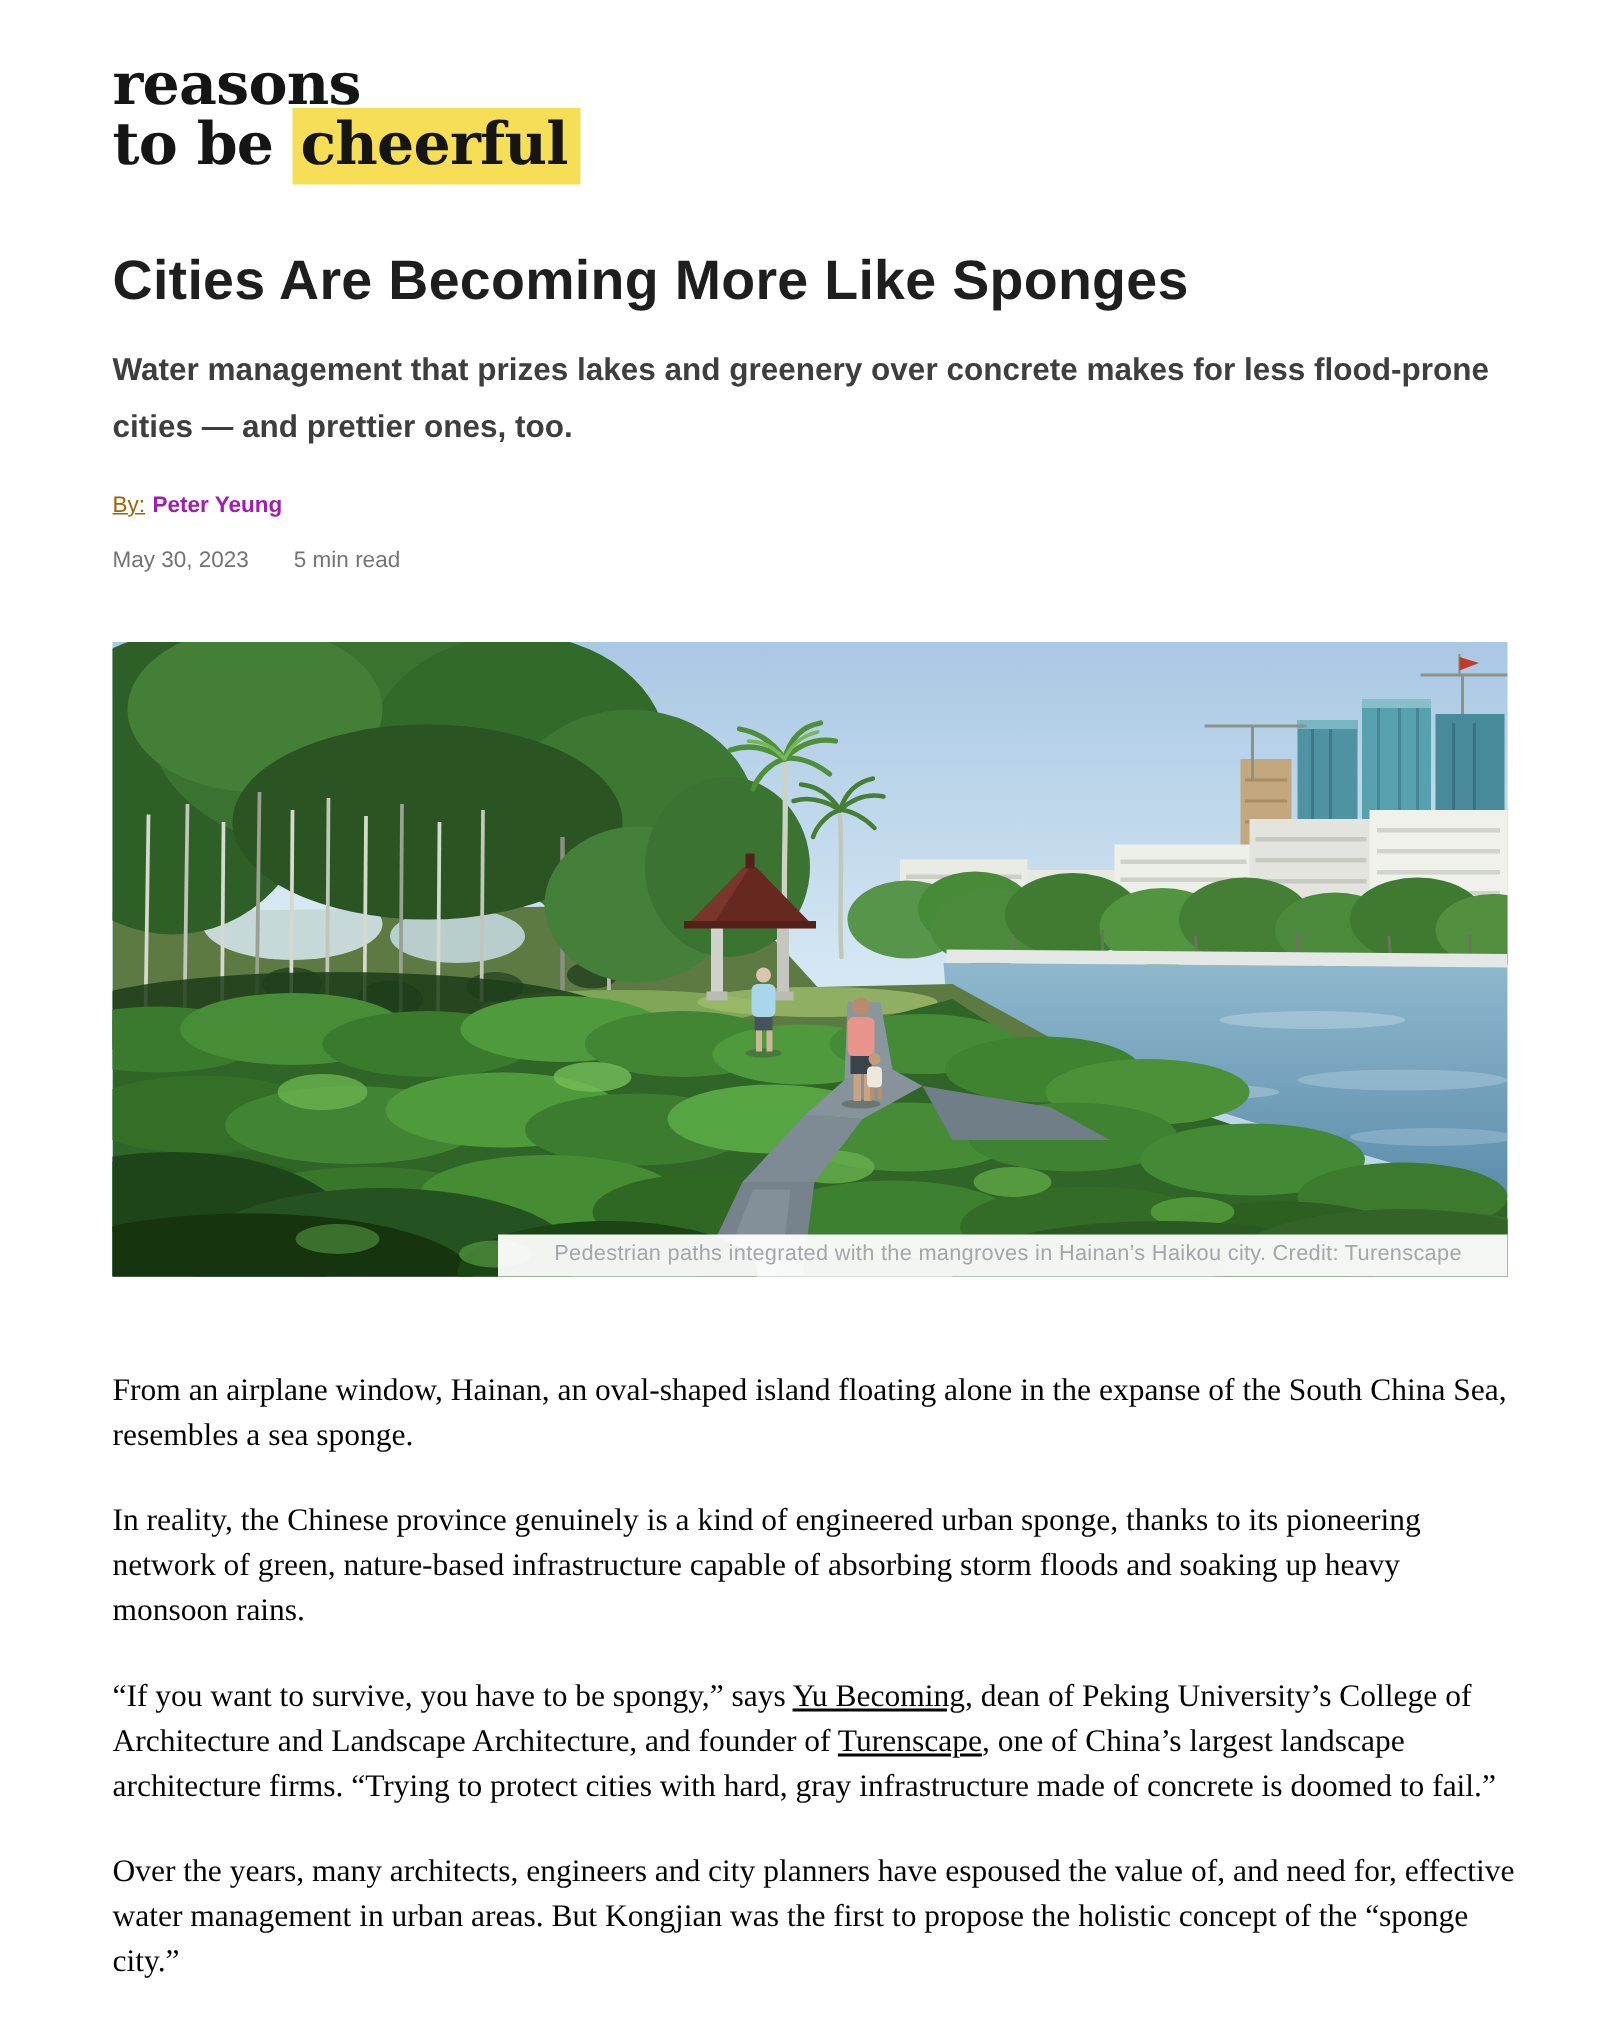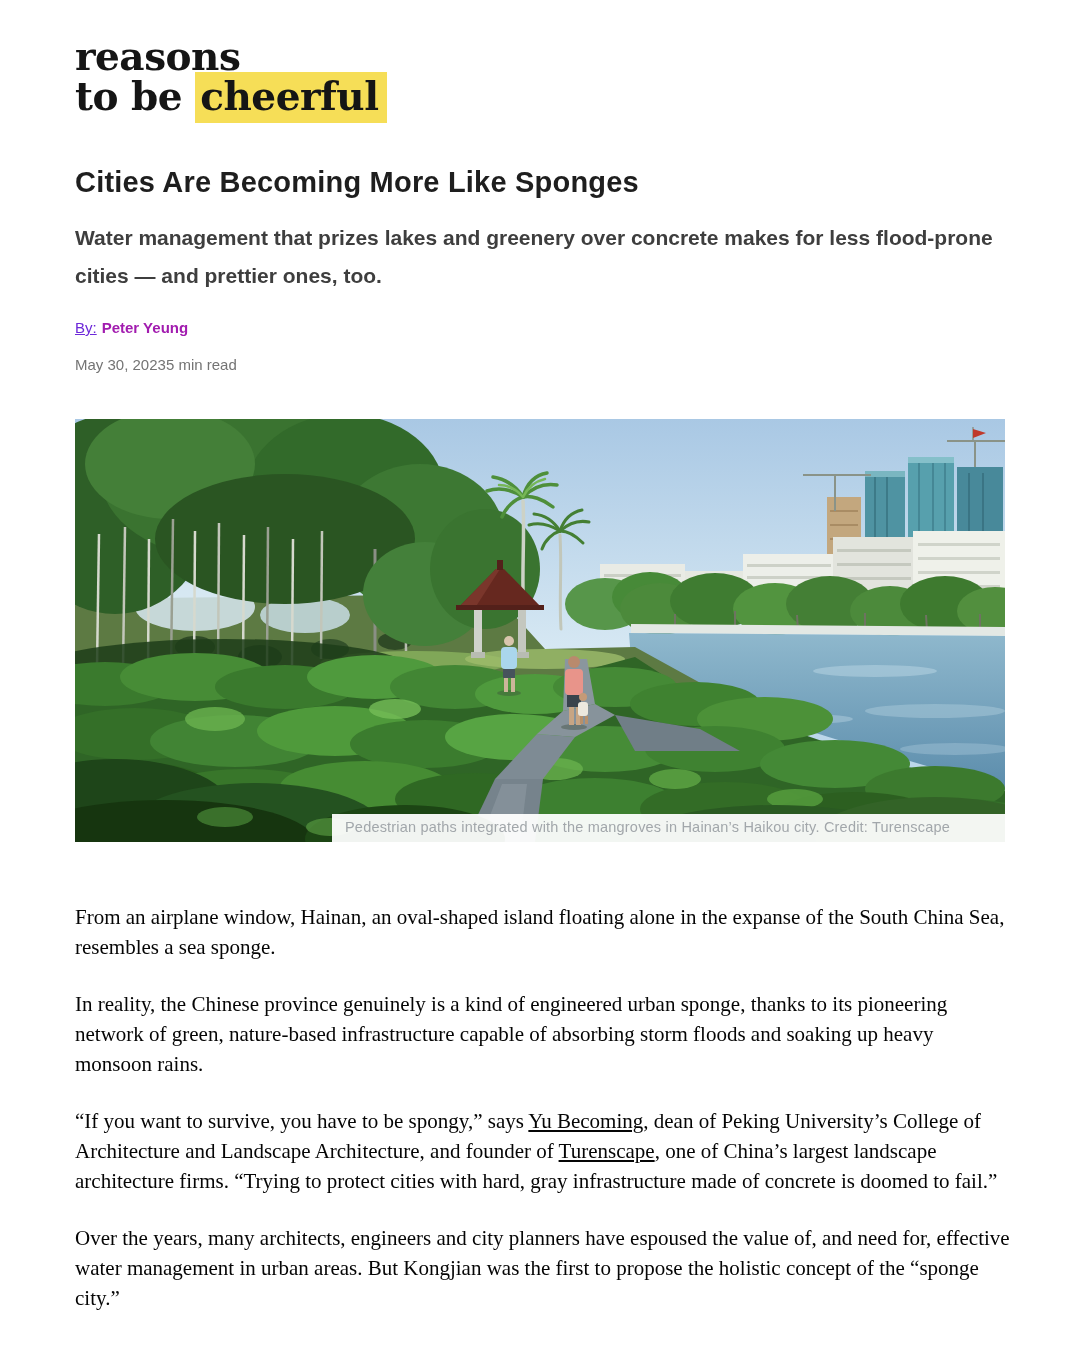--- a/index.html
+++ b/index.html
@@ -23,45 +23,46 @@
   }
   .logo-hl {
     background: #f6de57;
     padding: 1px 8px 4px 5px;
     text-align: center;
   }
 
   
   h1.title {
     margin: 50px 0 0 0;
-    font-size: 29px;
+    font-size: 37px;
     font-weight: 700;
     letter-spacing: 0.2px;
     color: #1e1e1e;
   }
   .subtitle {
     margin: 20px 0 0 0;
     width: 935px;
     font-size: 21px;
     line-height: 38px;
     font-weight: 700;
     color: #3e3e3e;
   }
   .byline { margin-top: 24px; font-size: 15px; }
-  .byline .by-label { color: #6d28d9; text-decoration: underline; }
+  .byline .by-label { color: #a16207; text-decoration: underline; }
   .byline .author { color: #a21caf; font-weight: 600; text-decoration: none; margin-left: 5px; cursor: pointer; }
   .meta { margin-top: 20px; font-size: 15px; color: #747474; }
-  .meta .read-time { }
+  .meta .read-time { margin-left: 30px; }
 
   
   figure.hero {
     margin: 46px 0 0 0;
     position: relative;
     width: 930px; height: 423px;
     background: #bcd7ea;
+    text-align: center;
   }
   figure.hero svg { display: block; width: 930px; height: 423px; }
   figcaption.hero-caption {
     position: absolute;
     left: 257px; right: 0; bottom: 0;
     background: rgba(255,255,255,0.94);
     color: #a2a7ab;
     font-size: 14.5px;
     letter-spacing: 0.2px;
     padding: 5px 6px 7px 13px;

